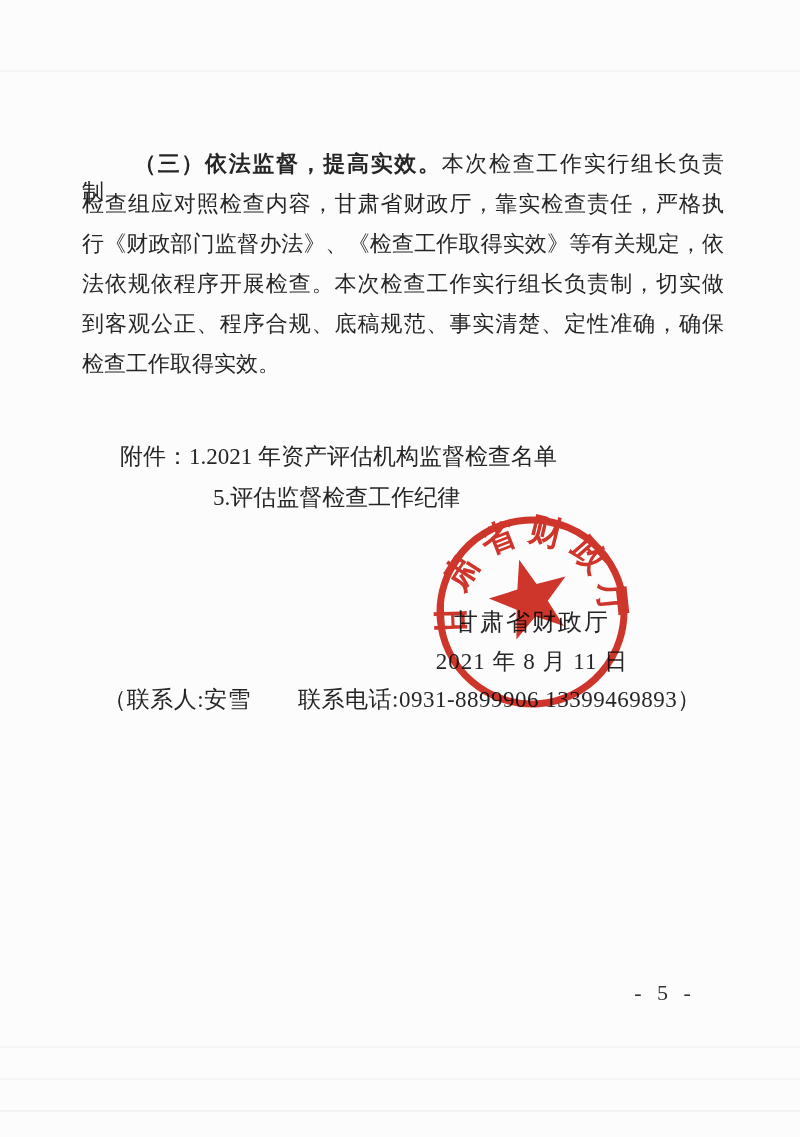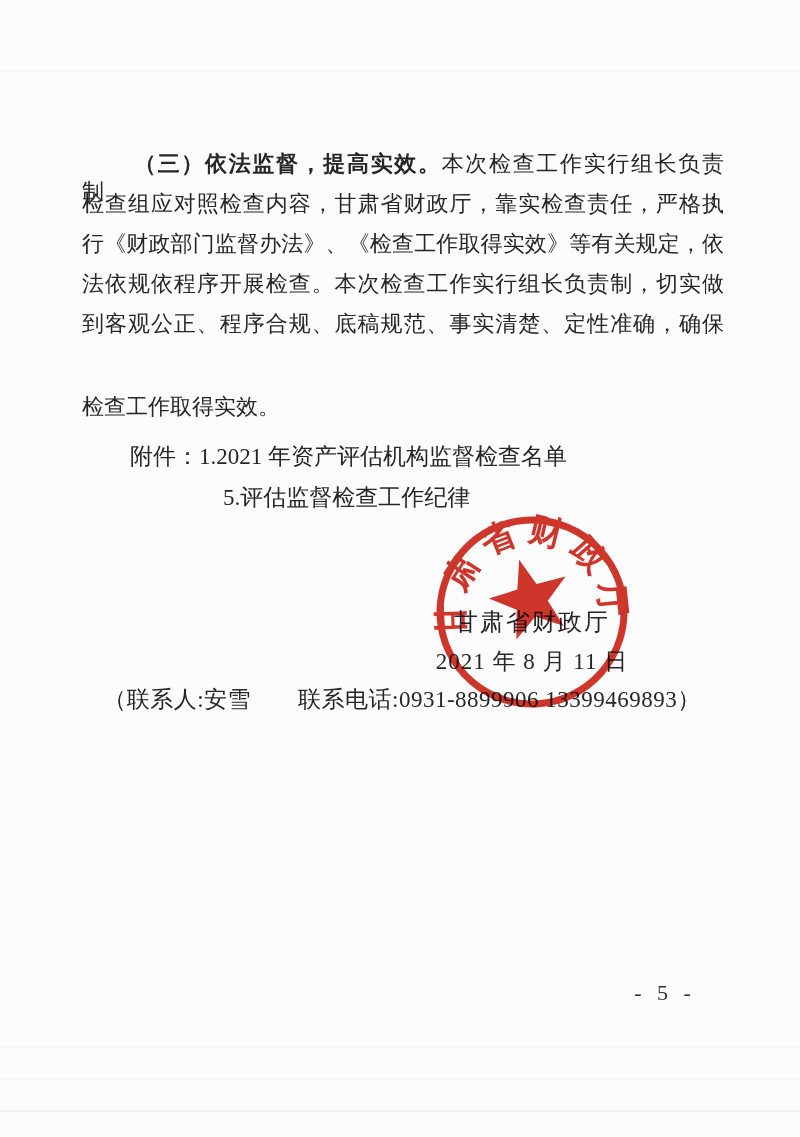--- a/index.html
+++ b/index.html
@@ -15,24 +15,24 @@
   .scanline{position:absolute;left:0;width:100%;height:2px;background:rgba(110,120,135,.05);}
   .sl1{top:70px}.sl2{top:1046px}.sl3{top:1078px}.sl4{top:1110px;background:rgba(110,120,135,.07)}
 
   .para{position:absolute;left:82px;top:150px;width:642px;}
   .line{
     font-size:22px;line-height:28px;height:40px;
     text-align:justify;text-align-last:justify;
     white-space:normal;color:#262626;
   }
   .line.first{text-indent:52px;}
-  .line.last{text-align-last:left;margin-top:43px;}
+  .line.last{text-align-last:left;}
   .bold{font-weight:700;}
 
-  .attach{position:absolute;left:130px;top:436px;font-size:23px;line-height:41px;color:#262626;}
+  .attach{position:absolute;left:120px;top:436px;font-size:23px;line-height:41px;color:#262626;}
   .attach .a2{padding-left:93px;}
 
   .sig-issuer{position:absolute;top:606px;left:532px;transform:translateX(-50%);
     font-size:24px;letter-spacing:2px;white-space:nowrap;color:#262626;}
   .sig-date{position:absolute;top:646px;left:532px;transform:translateX(-50%);
     font-size:23px;letter-spacing:1px;white-space:nowrap;color:#262626;}
   .contact{position:absolute;top:684px;left:82px;width:640px;text-align:center;
     font-size:23px;letter-spacing:.5px;white-space:nowrap;color:#262626;}
 
   .seal{

